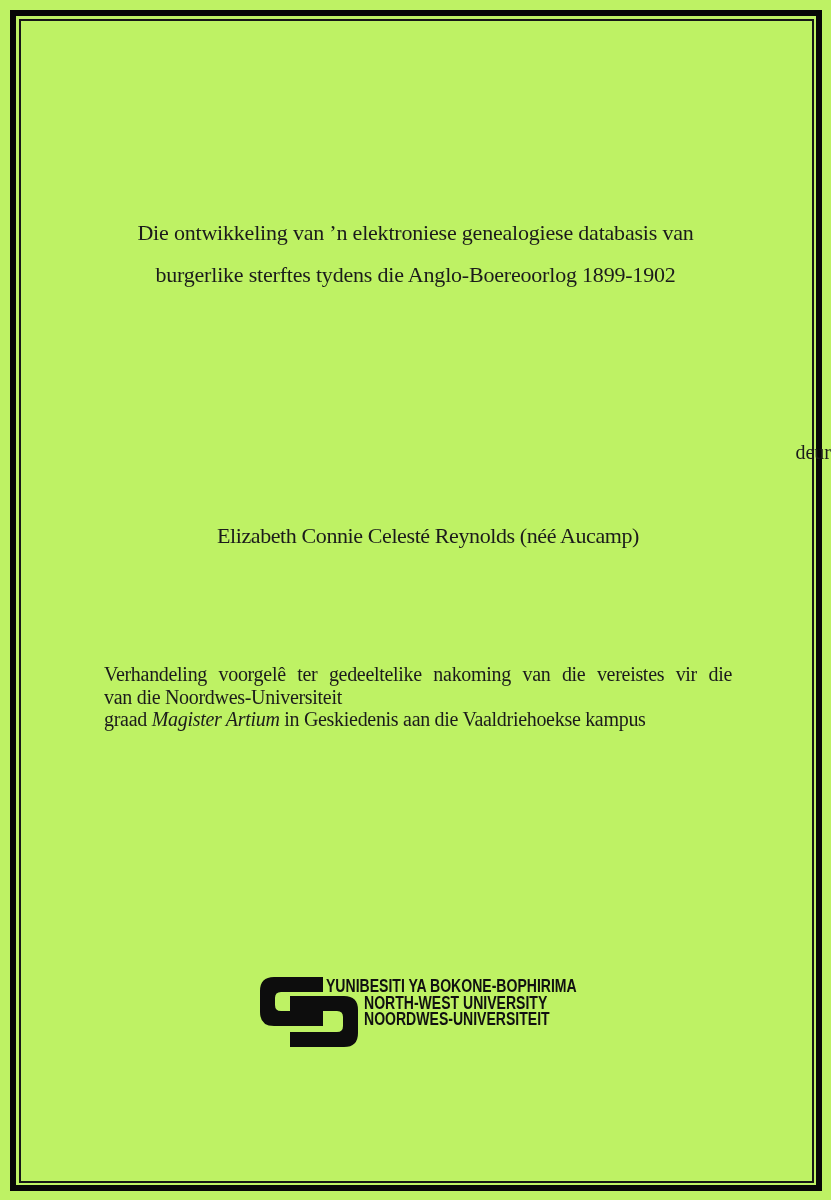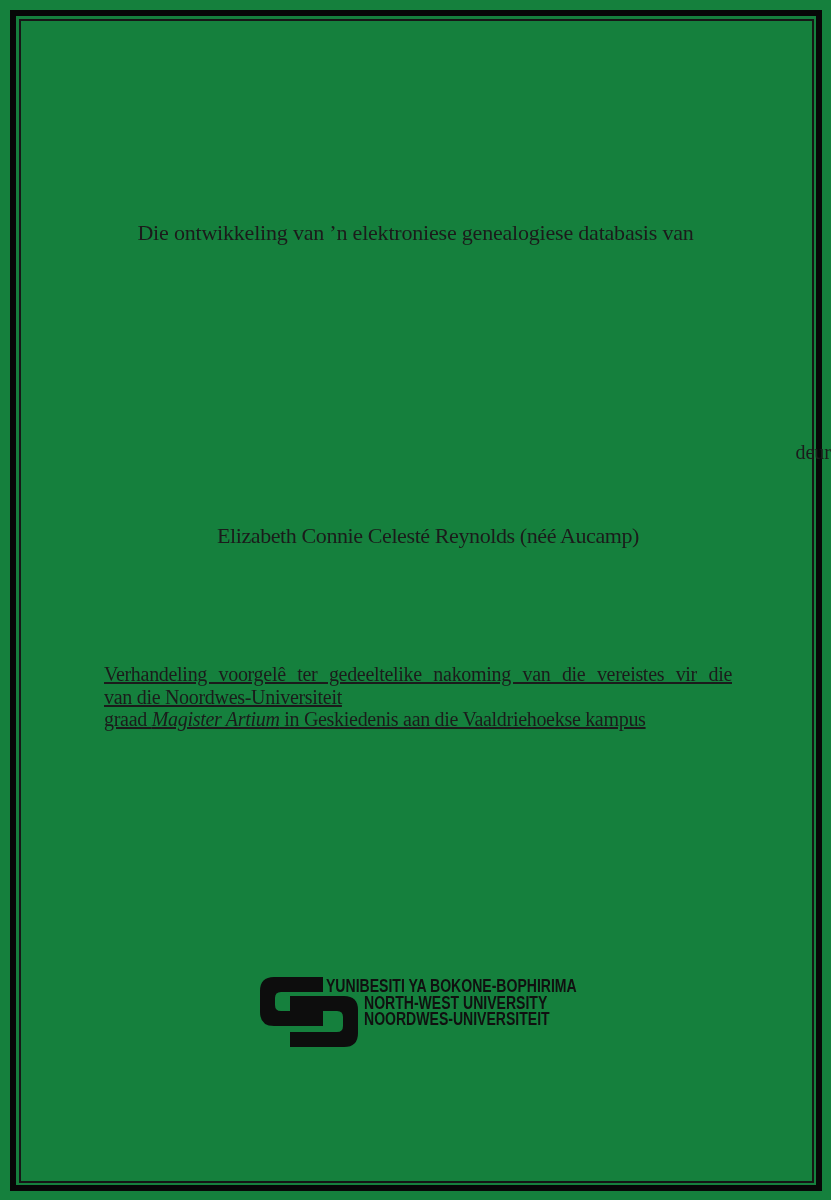--- a/index.html
+++ b/index.html
@@ -6,21 +6,21 @@
   body {
     width: 831px; height: 1200px;
     background: #ffffff;
     font-family: "Liberation Serif", serif;
     color: #1b1b1b;
     position: relative;
     overflow: hidden;
   }
   .page {
     position: absolute; inset: 0;
-    background: #15803d;
+    background: #bef264;
   }
   
   .frame-outer {
     position: absolute; left: 10px; top: 10px; right: 9px; bottom: 9px;
     border: 6px solid #070707;
   }
   .frame-inner {
     position: absolute; left: 19px; top: 19px; right: 17px; bottom: 17px;
     border: 2px solid #161616;
   }
@@ -40,21 +40,20 @@
     position: absolute; left: 0; right: 0; top: 522px;
     text-align: center;
     font-size: 22px; line-height: 28px;
     letter-spacing: -0.4px;
     padding-left: 25px;
   }
   .statement {
     position: absolute; left: 104px; top: 663px; width: 628px;
     font-size: 20px; line-height: 22.5px;
     letter-spacing: -0.3px;
-    text-decoration: underline;
   }
   .statement .justified {
     text-align: justify;
     text-align-last: justify;
     white-space: normal;
   }
   .statement i { font-style: italic; }
   .supervisor {
     position: absolute; left: 104px; top: 888px;
     font-size: 21px; line-height: 26px;
@@ -82,20 +81,21 @@
 </head>
 <body>
 
 <div class="page">
 
   <div class="frame-outer"></div>
   <div class="frame-inner"></div>
 
   <div class="thesis-title">
     <div>Die ontwikkeling van ’n elektroniese genealogiese databasis van</div>
+    <div>burgerlike sterftes tydens die Anglo-Boereoorlog 1899-1902</div>
   </div>
 
   <div class="byline">deur</div>
 
   <div class="author">Elizabeth Connie Celesté Reynolds (néé Aucamp)</div>
 
   <div class="statement">
     <div class="justified">Verhandeling voorgelê ter gedeeltelike nakoming van die vereistes vir die</div>
     <div>van die Noordwes-Universiteit</div>
     <div><span>graad </span><i>Magister Artium</i><span> in Geskiedenis aan die Vaaldriehoekse kampus</span></div>

